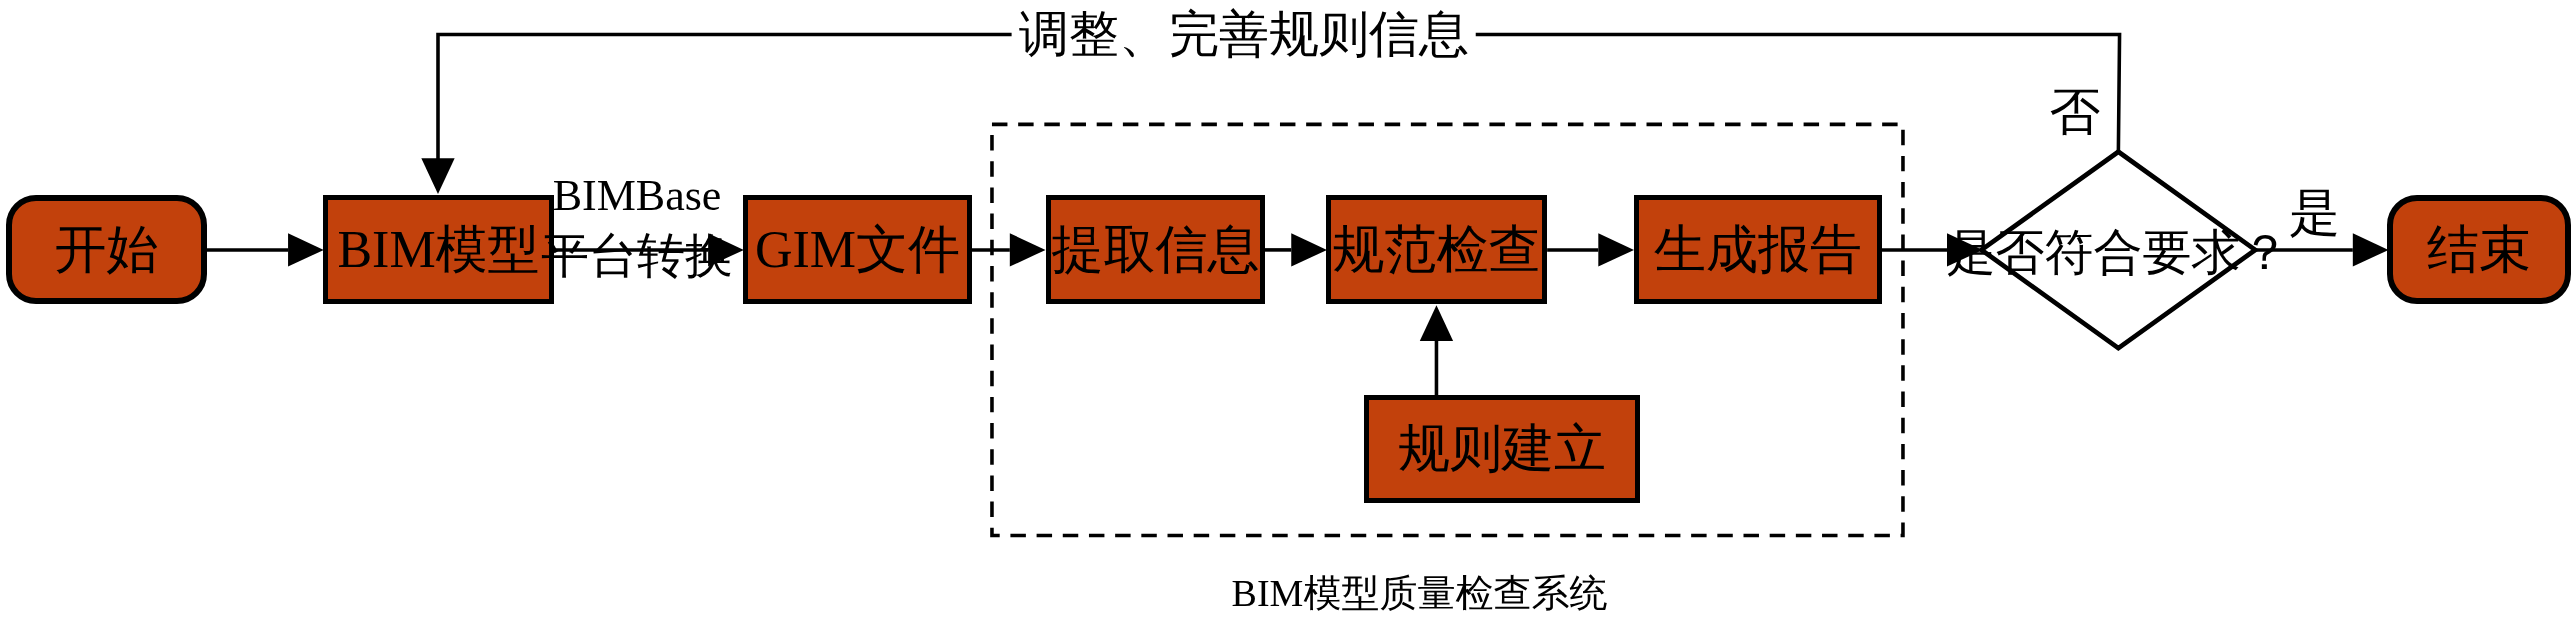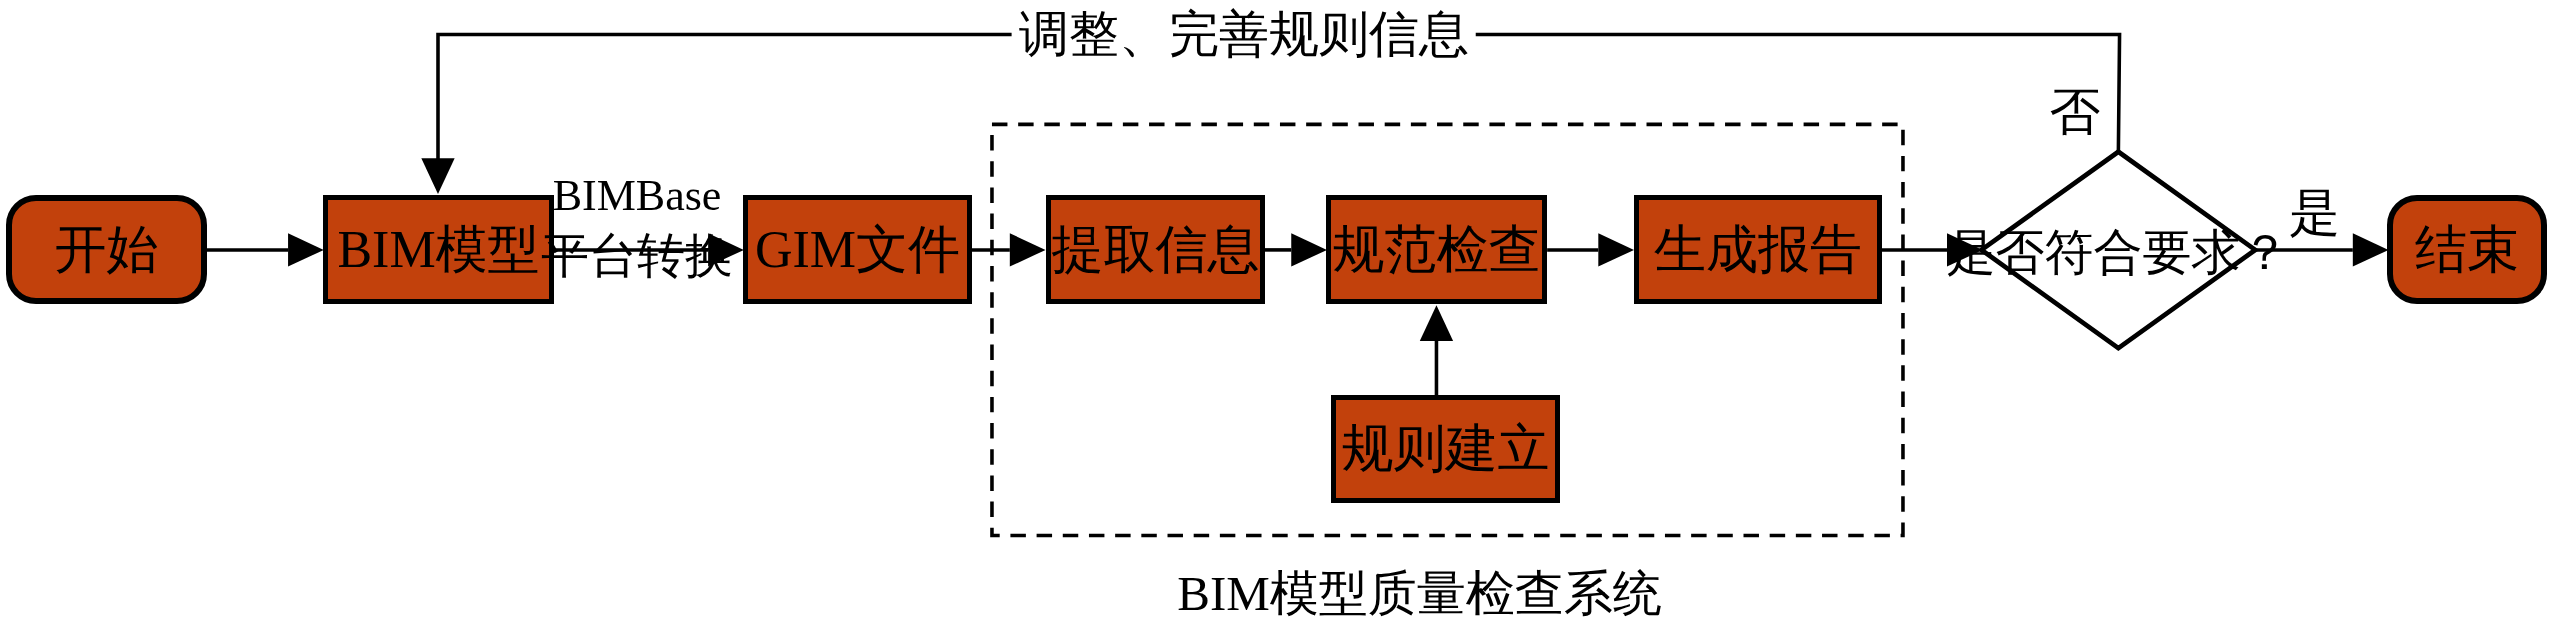--- a/index.html
+++ b/index.html
@@ -24,21 +24,21 @@
   }
   .decision-label{
     position:absolute;display:flex;flex-direction:row;
     align-items:center;justify-content:center;
     font-size:49px;line-height:60px;text-align:center;white-space:nowrap;
   }
   .transform-label{font-size:48px;line-height:60px;}
   .transform-label .latin{font-size:44px;margin-top:36px;}
   .feedback-label{font-size:50px;line-height:52px;}
   .branch-label{font-size:51px;line-height:54px;}
-  .caption{font-size:49px;line-height:55px;}
+  .caption{font-size:38px;line-height:55px;}
 </style>
 </head>
 <body>
 
 <div id="canvas">
 
   <svg id="wires" viewBox="0 0 4329 1047" xmlns="http://www.w3.org/2000/svg">
 
     <rect x="1667" y="209" width="1531" height="691" fill="none" stroke="#000" stroke-width="6" stroke-dasharray="26 18"></rect>
 
@@ -101,25 +101,25 @@
   </div>
 
   <div class="node" style="left:1326px;top:195px;width:221px;height:109px;">
     <span>规范检查</span>
   </div>
 
   <div class="node" style="left:1634px;top:195px;width:248px;height:109px;">
     <span>生成报告</span>
   </div>
 
-  <div class="node" style="left:1331px;top:395px;width:229px;height:108px;">
+  <div class="node" style="left:1364px;top:395px;width:276px;height:108px;">
     <span>规则建立</span>
   </div>
 
-  <div class="node terminal" style="left:2387px;top:195px;width:160px;height:109px;">
+  <div class="node terminal" style="left:2387px;top:195px;width:184px;height:109px;">
     <span>结束</span>
   </div>
 
   <div class="decision-label" style="left:2005px;top:193px;width:226px;height:119px;">
     <div>是否符合</div>
     <div>要求？</div>
   </div>
 
   <div class="lbl transform-label" style="left:518px;top:130px;width:238px;">
     <div class="latin">BIMBase</div>

